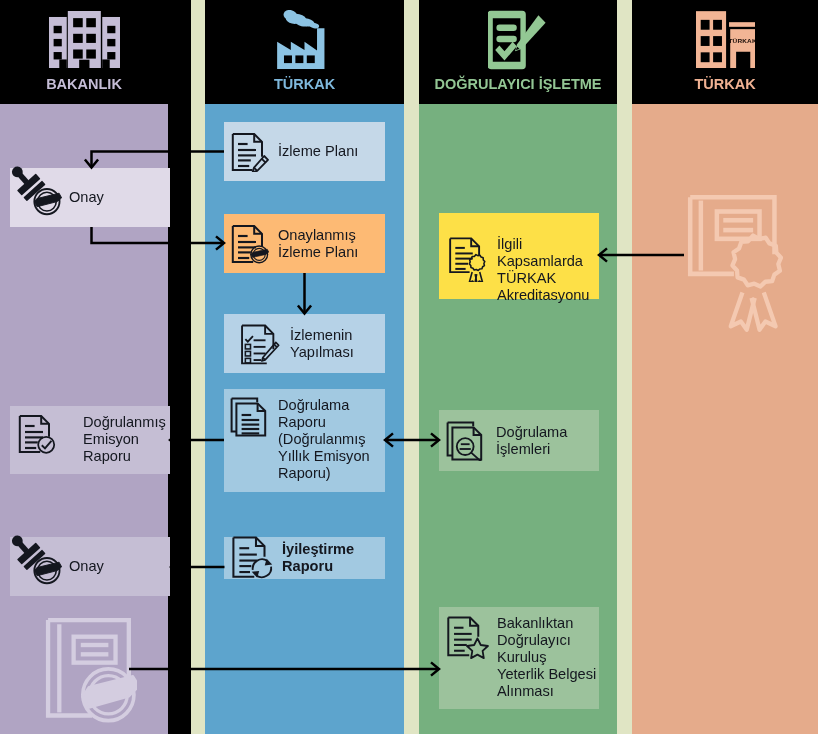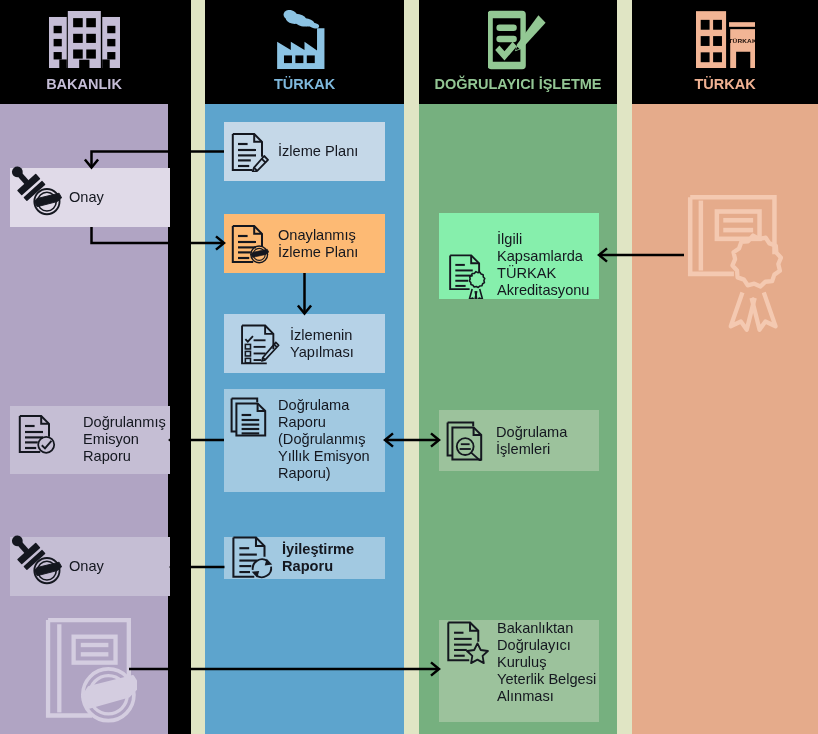--- a/index.html
+++ b/index.html
@@ -330,21 +330,21 @@
               <path d="M50.5 79 A22 22 0 0 1 85 58"></path>  
               <path d="M93.5 71 A22 22 0 0 1 59 92"></path> 
             </g> 
             <path d="M83 52.5 L96 66.5 L78.5 68.5 Z" fill="#14171f"></path> 
             <path d="M61 97.5 L48 83.5 L65.5 81.5 Z" fill="#14171f"></path>
           </svg>
         </div>
         <div class="lbl" style="margin-left:6px">İyileştirme
 Raporu</div>
       </div>
-      <div class="node" style="left: 439px; top: 213px; width: 160px; height: 86px; background: #86efac; padding-left: 6px; align-items: flex-end; padding-top: 23px;">
+      <div class="node" style="left: 439px; top: 213px; width: 160px; height: 86px; background: #fde047; padding-left: 6px; align-items: flex-start; padding-top: 23px;">
         <div class="ico" style="margin-top:0px;margin-left:0px;">
           <svg width="46" height="46" viewBox="-3 -3 106 116"> 
             <path d="M5 3 H58 L78 23 V47" fill="none" stroke="#14171f" stroke-width="4.8" stroke-linejoin="miter"></path> 
             <path d="M5 3 V88 H54" fill="none" stroke="#14171f" stroke-width="4.8" stroke-linejoin="miter"></path> 
             <path d="M58 3 V23 H78" fill="none" stroke="#14171f" stroke-width="4.8" stroke-linejoin="miter"></path> 
             <g stroke="#14171f" stroke-width="5" stroke-linecap="butt">  
               <line x1="18" y1="27" x2="42" y2="27"></line>  
               <line x1="18" y1="41" x2="62" y2="41"></line>  
               <line x1="18" y1="54" x2="62" y2="54"></line>  
               <line x1="18" y1="67" x2="50" y2="67"></line>  
@@ -371,21 +371,21 @@
             <path d="M69 16 V35 H88" fill="none" stroke="#14171f" stroke-width="5.0" stroke-linejoin="miter"></path> 
             <circle cx="48" cy="64" r="21" fill="none" stroke="#14171f" stroke-width="4.6"></circle> 
             <line x1="37" y1="58" x2="59" y2="58" stroke="#14171f" stroke-width="4.6"></line> 
             <line x1="34" y1="70" x2="62" y2="70" stroke="#14171f" stroke-width="4.6"></line> 
             <line x1="63" y1="79" x2="92" y2="105" stroke="#14171f" stroke-width="4.6"></line>
           </svg>
         </div>
         <div class="lbl" style="margin-left:10px">Doğrulama
 İşlemleri</div>
       </div>
-      <div class="node" style="left: 439px; top: 620px; width: 160px; height: 102px; background: rgb(156, 194, 156); padding-left: 6px; align-items: flex-start; ">
+      <div class="node" style="left: 439px; top: 607px; width: 160px; height: 102px; background: rgb(156, 194, 156); padding-left: 6px; align-items: flex-start; padding-top: 8px;">
         <div class="ico" style="margin-top:0px;margin-left:0px;">
           <svg width="46" height="46" viewBox="-3 -3 112 112"> 
             <path d="M5 3 H58 L78 23 V50" fill="none" stroke="#14171f" stroke-width="4.8" stroke-linejoin="miter"></path> 
             <path d="M5 3 V95 H56" fill="none" stroke="#14171f" stroke-width="4.8" stroke-linejoin="miter"></path> 
             <path d="M58 3 V23 H78" fill="none" stroke="#14171f" stroke-width="4.8" stroke-linejoin="miter"></path> 
             <g stroke="#14171f" stroke-width="5" stroke-linecap="butt">  
               <line x1="19" y1="28" x2="42" y2="28"></line>  
               <line x1="19" y1="43" x2="62" y2="43"></line>  
               <line x1="19" y1="57" x2="62" y2="57"></line>  
               <line x1="19" y1="70" x2="50" y2="70"></line>  

